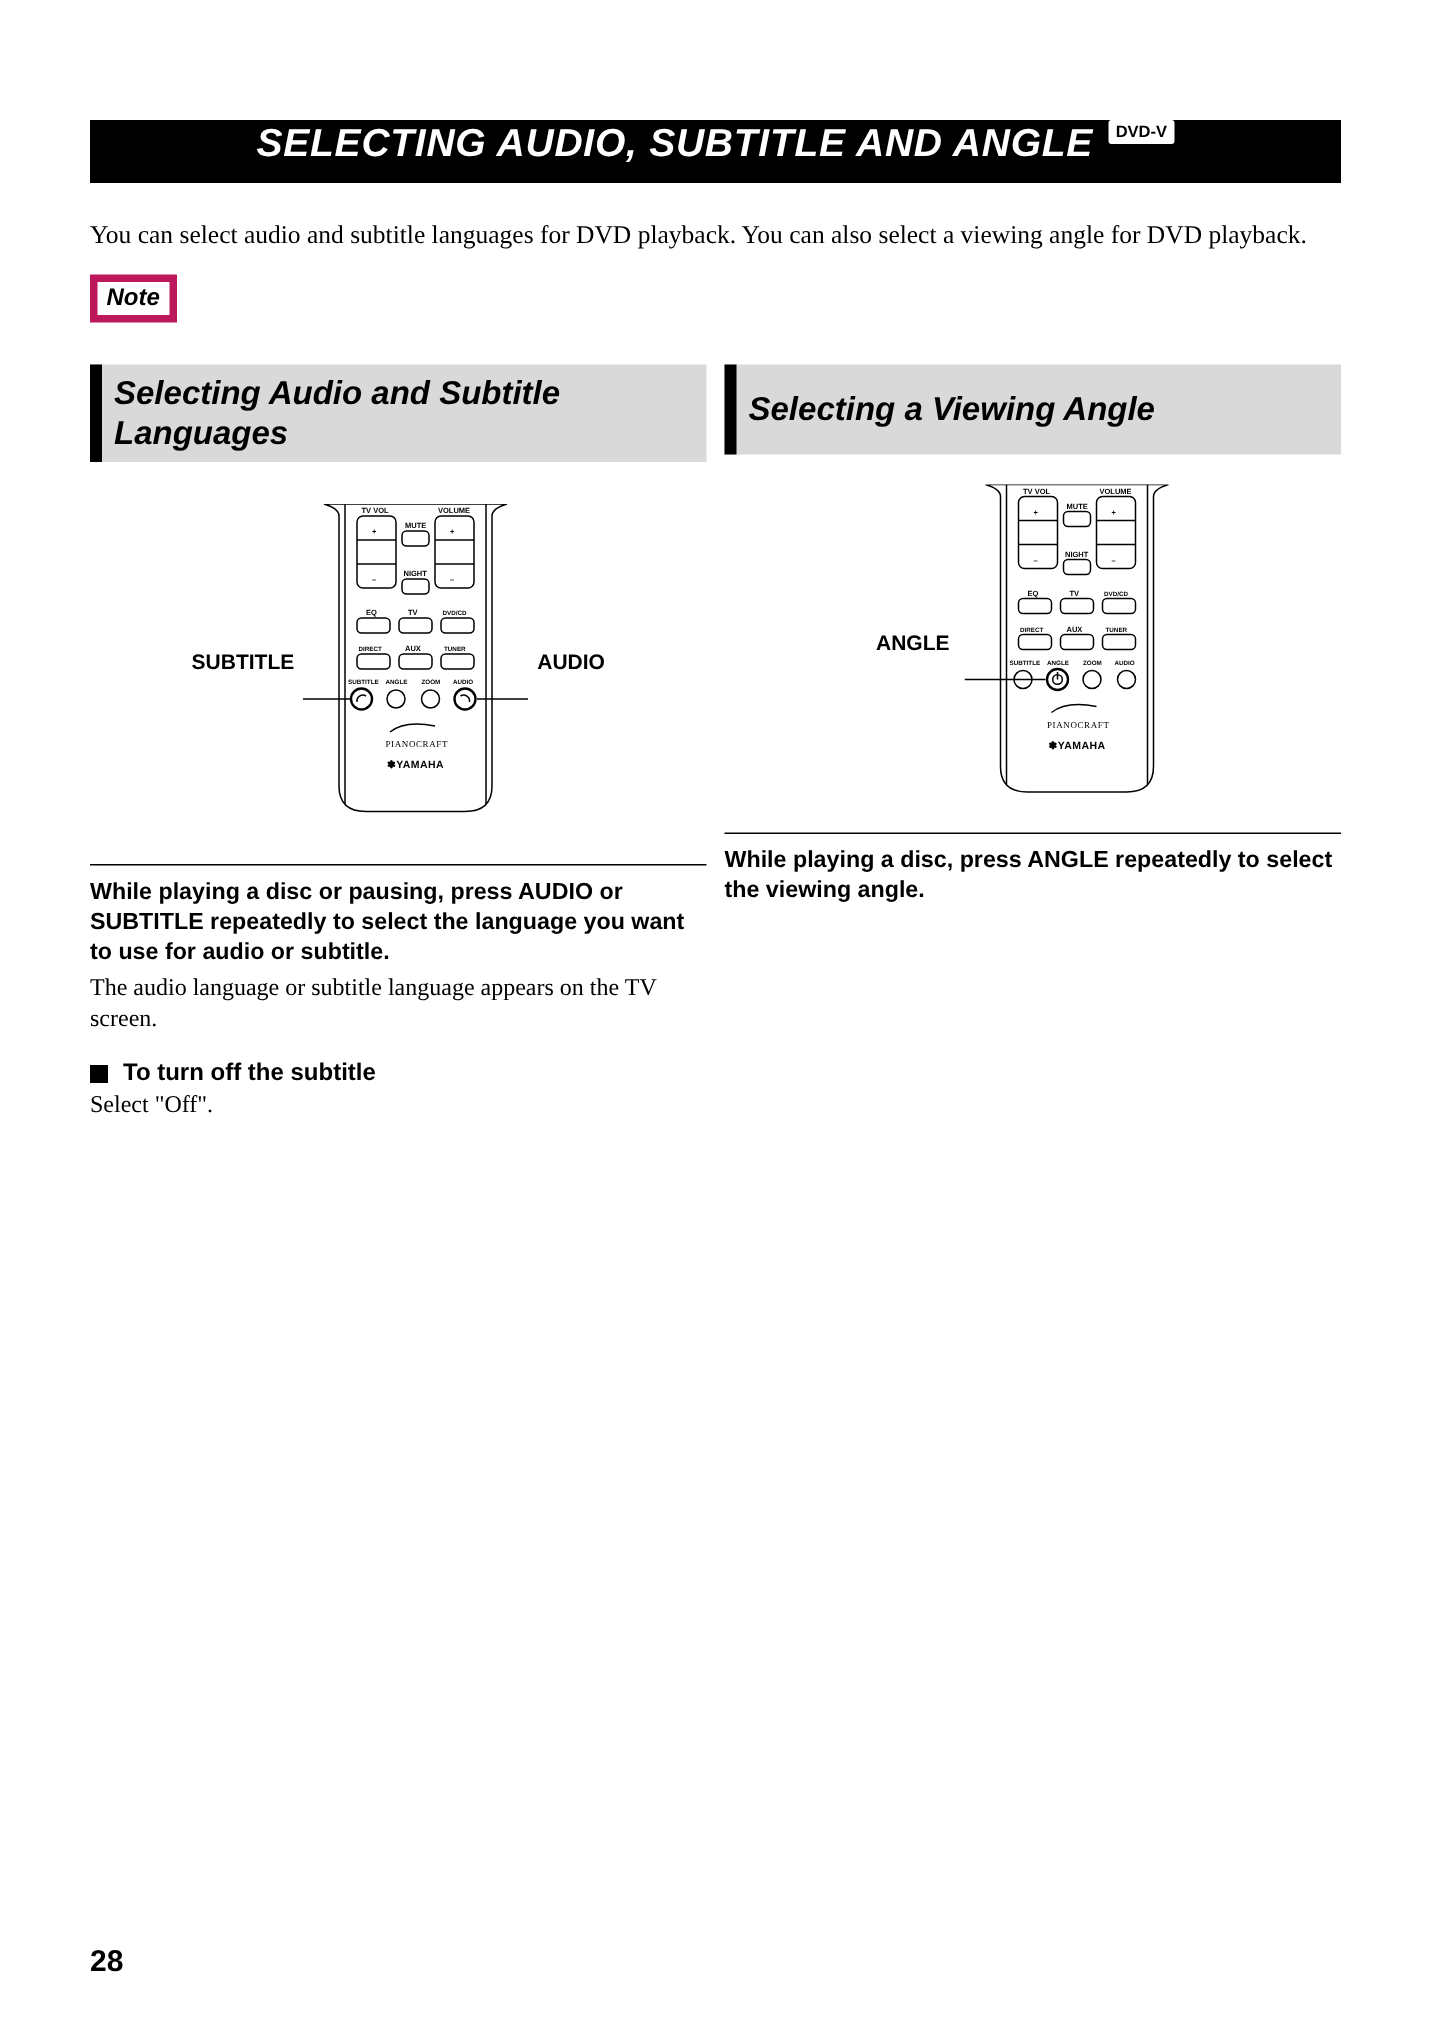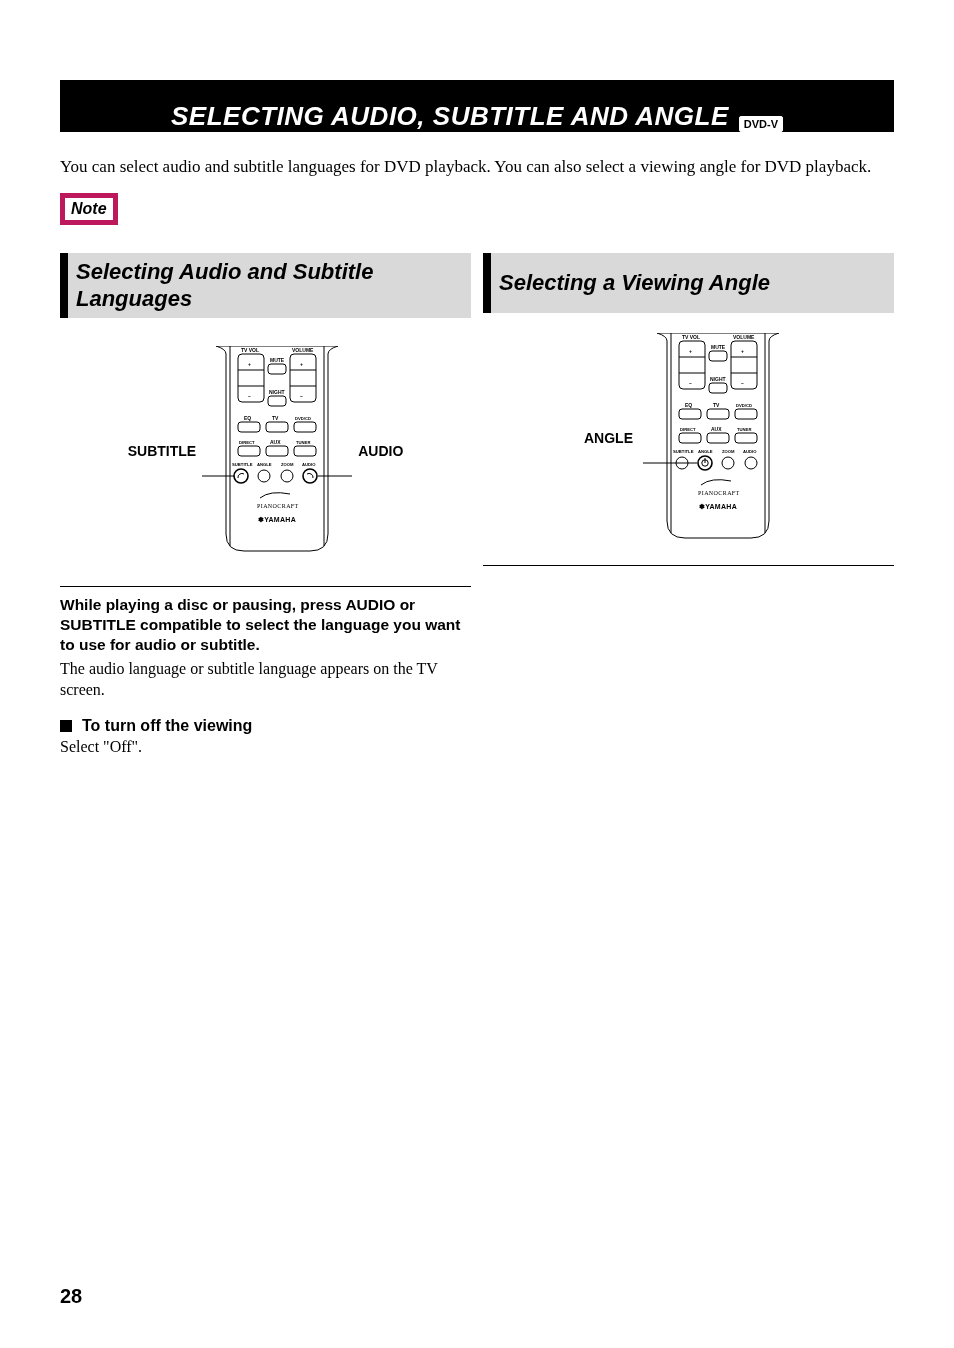--- a/index.html
+++ b/index.html
@@ -1,34 +1,34 @@
 <!DOCTYPE html>
 <html><head>
 <meta charset="utf-8">
 <style>
   * { box-sizing: border-box; margin: 0; padding: 0; }
   html, body { width: 954px; background: #fff; font-family: "Times New Roman", Times, serif; color: #000; }
   .page { width: 954px; padding: 80px 60px 40px 60px; position: relative; min-height: 1348px; }
-  .banner { background: #000; color: #fff; height: 52px; display: flex; align-items: flex-end; justify-content: center; gap: 10px; }
+  .banner { background: #000; color: #fff; height: 42px; display: flex; align-items: flex-start; justify-content: center; gap: 10px; }
   .banner-title { font-family: Arial, Helvetica, sans-serif; font-weight: bold; font-style: italic; font-size: 26px; letter-spacing: .5px; }
   .dvd-badge { color: #000; background: #fff; border: 1px solid #fff; font-family: Arial, Helvetica, sans-serif; font-weight: bold; font-size: 11px; padding: 1px 4px; border-radius: 2px; }
   .intro { margin-top: 24px; font-size: 17px; line-height: 1.25; }
   .note-lbl { display: inline-block; margin-top: 16px; font-family: Arial, Helvetica, sans-serif; font-weight: bold; font-style: italic; font-size: 16px; border: 5px solid #be185d; padding: 2px 6px; }
   .note-body { margin-top: 10px; font-size: 15px; line-height: 1.25; }
   .columns { display: flex; gap: 12px; margin-top: 28px; }
   .col { flex: 1 1 0; }
   .sec-h { background: #d9d9d9; border-left: 8px solid #000; padding: 6px 10px 6px 8px; font-family: Arial, Helvetica, sans-serif; font-weight: bold; font-style: italic; font-size: 22px; line-height: 1.2; min-height: 60px; display: flex; align-items: center; }
   .remote-wrap { display: flex; align-items: center; justify-content: center; gap: 6px; margin: 28px 0 30px 0; }
   .callout { font-family: Arial, Helvetica, sans-serif; font-weight: bold; font-size: 14px; white-space: nowrap; }
   .hr { border: 0; border-top: 1px solid #000; margin: 12px 0 8px 0; }
   .step { font-family: Arial, Helvetica, sans-serif; font-weight: bold; font-size: 15.5px; line-height: 1.3; }
   .body { font-size: 16px; line-height: 1.3; margin-top: 4px; }
   .sq-h { margin-top: 16px; font-family: Arial, Helvetica, sans-serif; font-weight: bold; font-size: 16px; display: flex; align-items: center; gap: 10px; }
   .sq { width: 12px; height: 12px; background: #000; display: inline-block; }
-  .page-num { position: absolute; left: 60px; bottom: 40px; font-family: Arial, Helvetica, sans-serif; font-weight: bold; font-size: 20px; }
+  .page-num { position: absolute; left: 60px; bottom: 28px; font-family: Arial, Helvetica, sans-serif; font-weight: bold; font-size: 20px; }
 
   
   .remote { width: 150px; height: 210px; position: relative; }
   .remote svg { width: 100%; height: 100%; }
   .r-lbl { font-family: Arial, Helvetica, sans-serif; font-size: 5px; font-weight: bold; fill: #000; }
   .r-lbl-sm { font-family: Arial, Helvetica, sans-serif; font-size: 4.2px; font-weight: bold; fill: #000; }
   .brand-pc { font-family: "Times New Roman", serif; font-size: 6px; letter-spacing: .4px; fill: #000; }
   .brand-y  { font-family: Arial, Helvetica, sans-serif; font-size: 7px; font-weight: bold; fill: #000; letter-spacing: .3px; }
   .btn-line { fill: none; stroke: #000; stroke-width: 1; }
   .highlight { fill: none; stroke: #000; stroke-width: 1.6; }
@@ -114,26 +114,26 @@
 
   <path d="M58,152 q10,-8 30,-4" class="btn-line"></path>
   <text class="brand-pc" x="55" y="162">PIANOCRAFT</text>
   <text class="brand-y" x="56" y="176">✽<tspan>YAMAHA</tspan></text>
 </svg>
         </div>
         <span class="callout">AUDIO</span>
       </div>
 
       <hr class="hr">
-      <p class="step">While playing a disc or pausing, press AUDIO or SUBTITLE compatible to select the language you want to use for audio or subtitle.</p>
+      <p class="step">While playing a disc or pausing, press AUDIO or SUBTITLE repeatedly to select the language you want to use for audio or subtitle.</p>
       <p class="body">The audio language or subtitle language appears on the TV screen.</p>
 
       <div class="sq-h">
         <span class="sq"></span>
-        <span>To turn off the viewing</span>
+        <span>To turn off the subtitle</span>
       </div>
       <p class="body" style="margin-top:2px;">Select "Off".</p>
     </div>
 
     <div class="col">
       <div class="sec-h">Selecting a Viewing Angle</div>
 
       <div class="remote-wrap" style="justify-content:center; margin:20px 0 22px 0;">
         <span class="callout" style="margin-right:4px;">ANGLE</span>
         <div class="remote">
@@ -192,18 +192,19 @@
   <line x1="0" y1="130" x2="54" y2="130" class="lead"></line>
 
   <path d="M58,152 q10,-8 30,-4" class="btn-line"></path>
   <text class="brand-pc" x="55" y="162">PIANOCRAFT</text>
   <text class="brand-y" x="56" y="176">✽<tspan>YAMAHA</tspan></text>
 </svg>
         </div>
       </div>
 
       <hr class="hr">
+      <p class="step">While playing a disc, press ANGLE repeatedly to select the viewing angle.</p>
     </div>
 
   </div>
 
   <div class="page-num">28</div>
 </div>
 
 </body></html>

